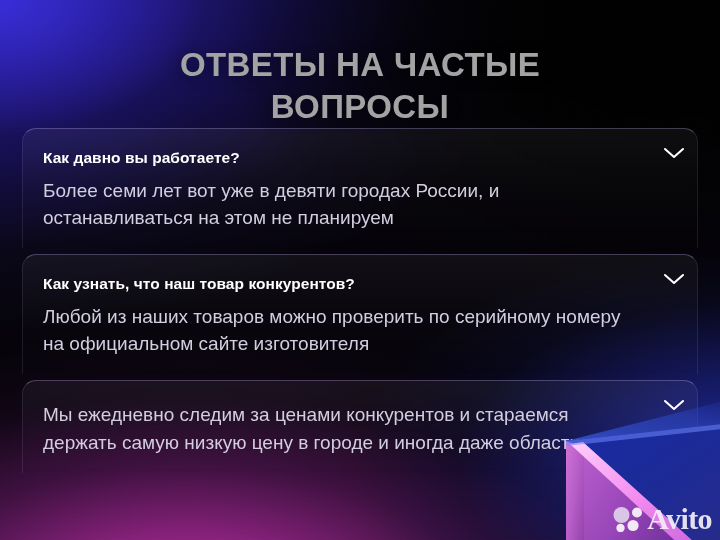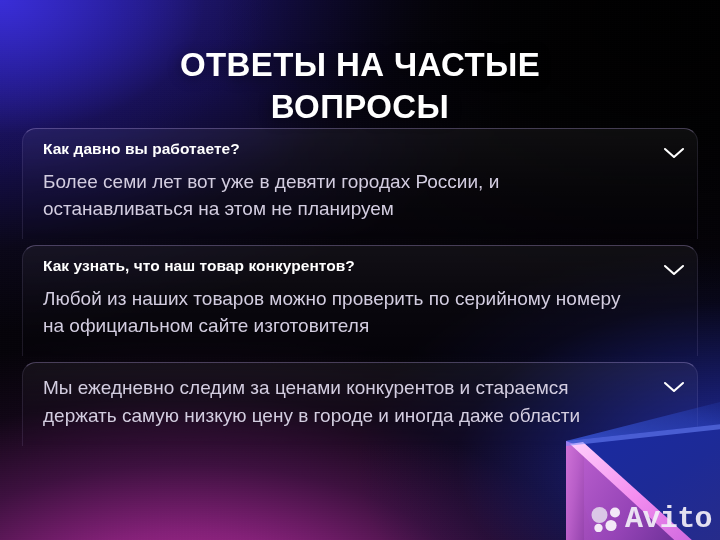--- a/index.html
+++ b/index.html
@@ -49,21 +49,21 @@
       repeating-linear-gradient(90deg, rgba(255,255,255,.07) 0 1px, rgba(0,0,0,0) 1px 3px);
     pointer-events: none;
   }
 
   
   .title {
     position: absolute;
     left: 0; right: 0;
     top: 22px;
     text-align: center;
-    color: #ffffff;
+    color: #a3a3a3;
     font-size: 33px;
     font-weight: 700;
     line-height: 1.26;
     letter-spacing: .4px;
     text-transform: uppercase;
     z-index: 6;
     text-shadow: 0 2px 14px rgba(0,0,0,.45);
   }
 
   
@@ -74,21 +74,21 @@
     top: 128px;
     z-index: 5;
   }
   .card {
     position: relative;
     border-radius: 14px 14px 0 0;
     border-top: 1px solid rgba(200,178,240,0.34);
     border-left: 1px solid rgba(190,170,235,0.13);
     border-right: 1px solid rgba(190,170,235,0.13);
     background: linear-gradient(180deg, rgba(255,255,255,0.055) 0%, rgba(255,255,255,0.018) 55%, rgba(255,255,255,0.004) 100%);
-    padding: 11px 44px 16px 20px;
+    padding: 20px 44px 16px 20px;
     box-sizing: border-box;
     -webkit-backdrop-filter: blur(2px);
     backdrop-filter: blur(2px);
   }
   .card + .card { margin-top: 6px; }
 
   .card-q {
     color: #ffffff;
     font-size: 15.5px;
     font-weight: 700;
@@ -134,21 +134,21 @@
     gap: 4px;
     opacity: .93;
   }
   .avito-dots { display: block; width: 30px; height: 26px; }
   .avito-word {
     color: #f2eef8;
     font-size: 30px;
     font-weight: 700;
     letter-spacing: -0.6px;
     line-height: 1;
-    font-family: Liberation Mono, monospace;
+    font-family: Liberation Serif, serif;
   }
 </style>
 </head>
 <body>
 
 <div id="screen">
 
   <div class="bg-base"></div>
   <div class="bg-purple-bloom"></div>
   <div class="bg-blue-right"></div>

